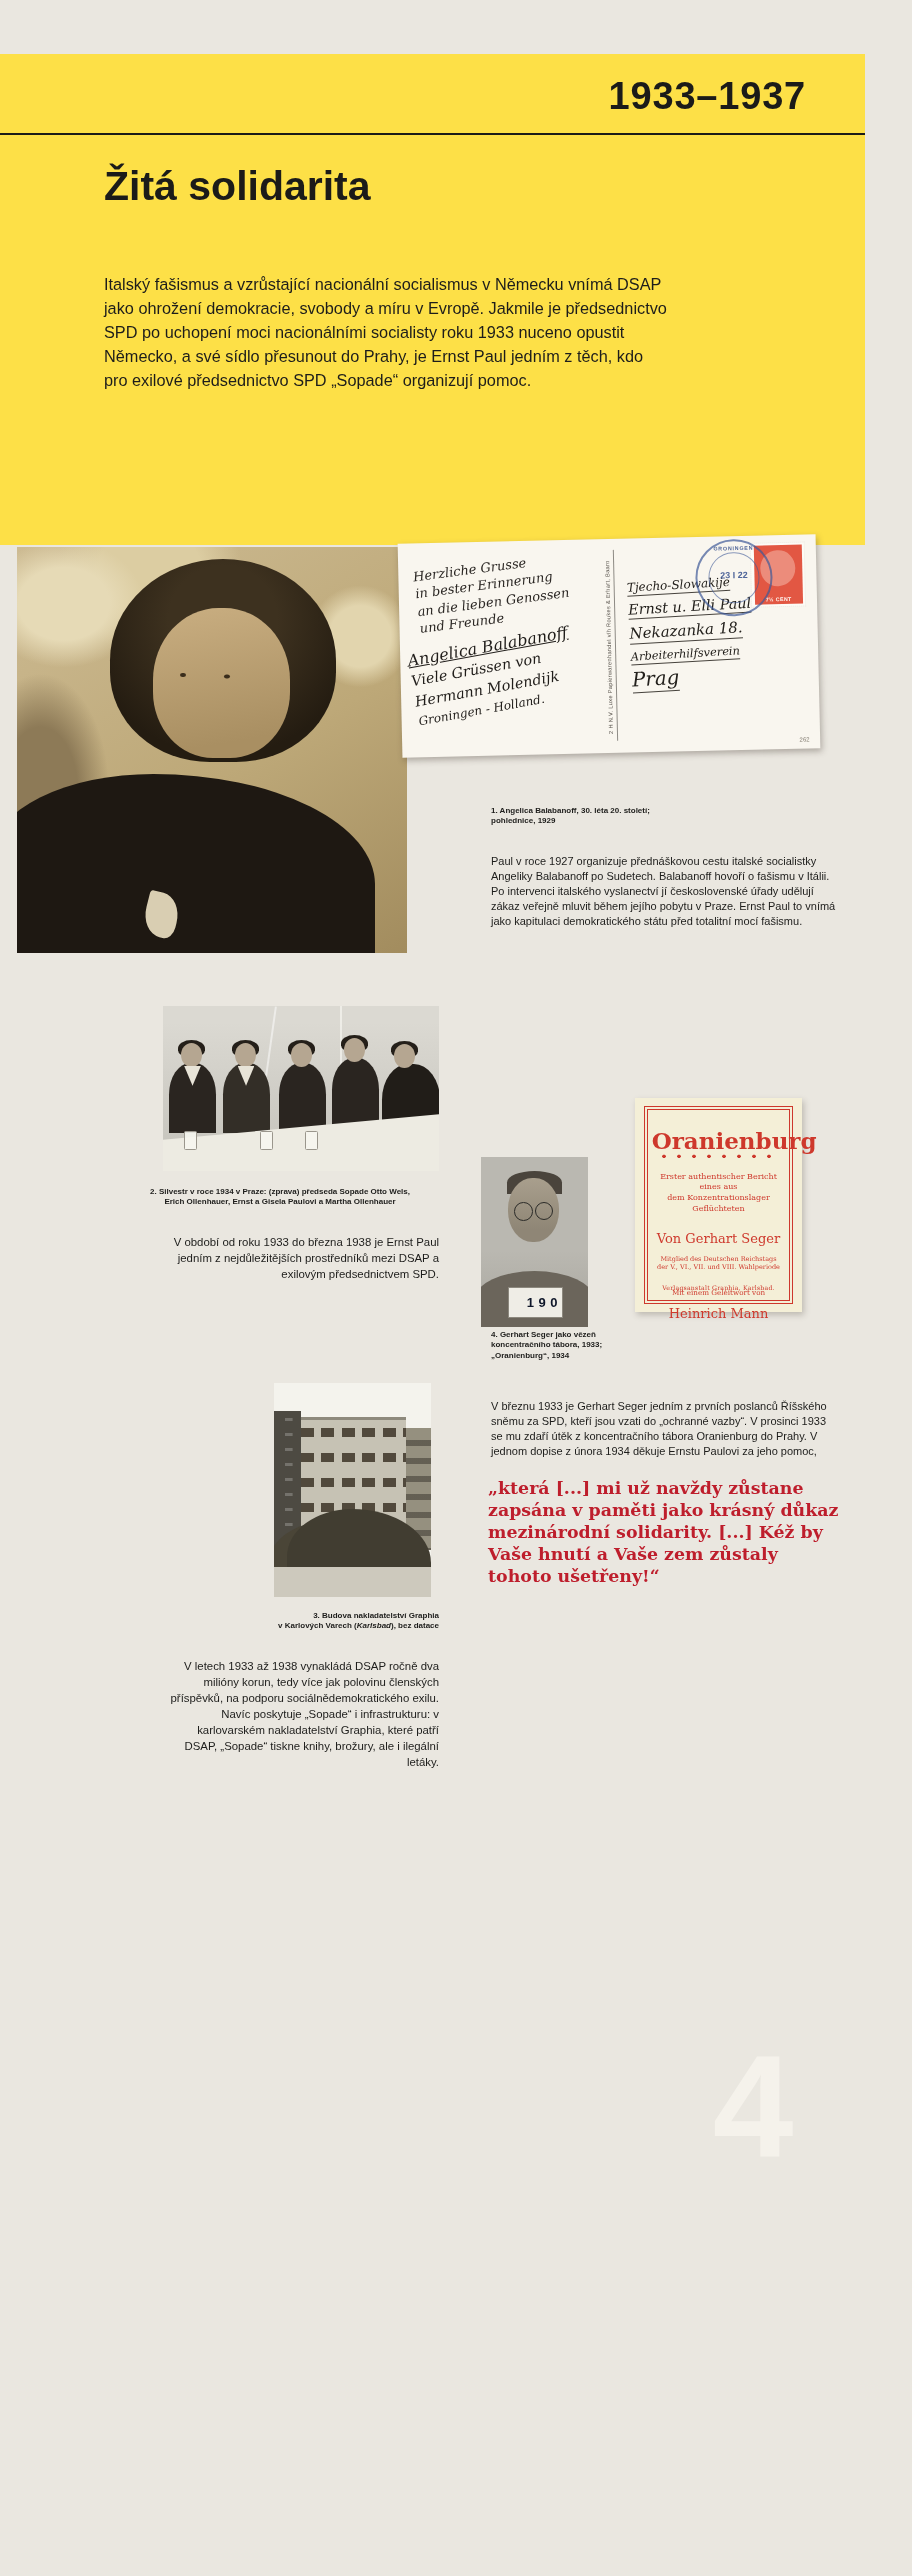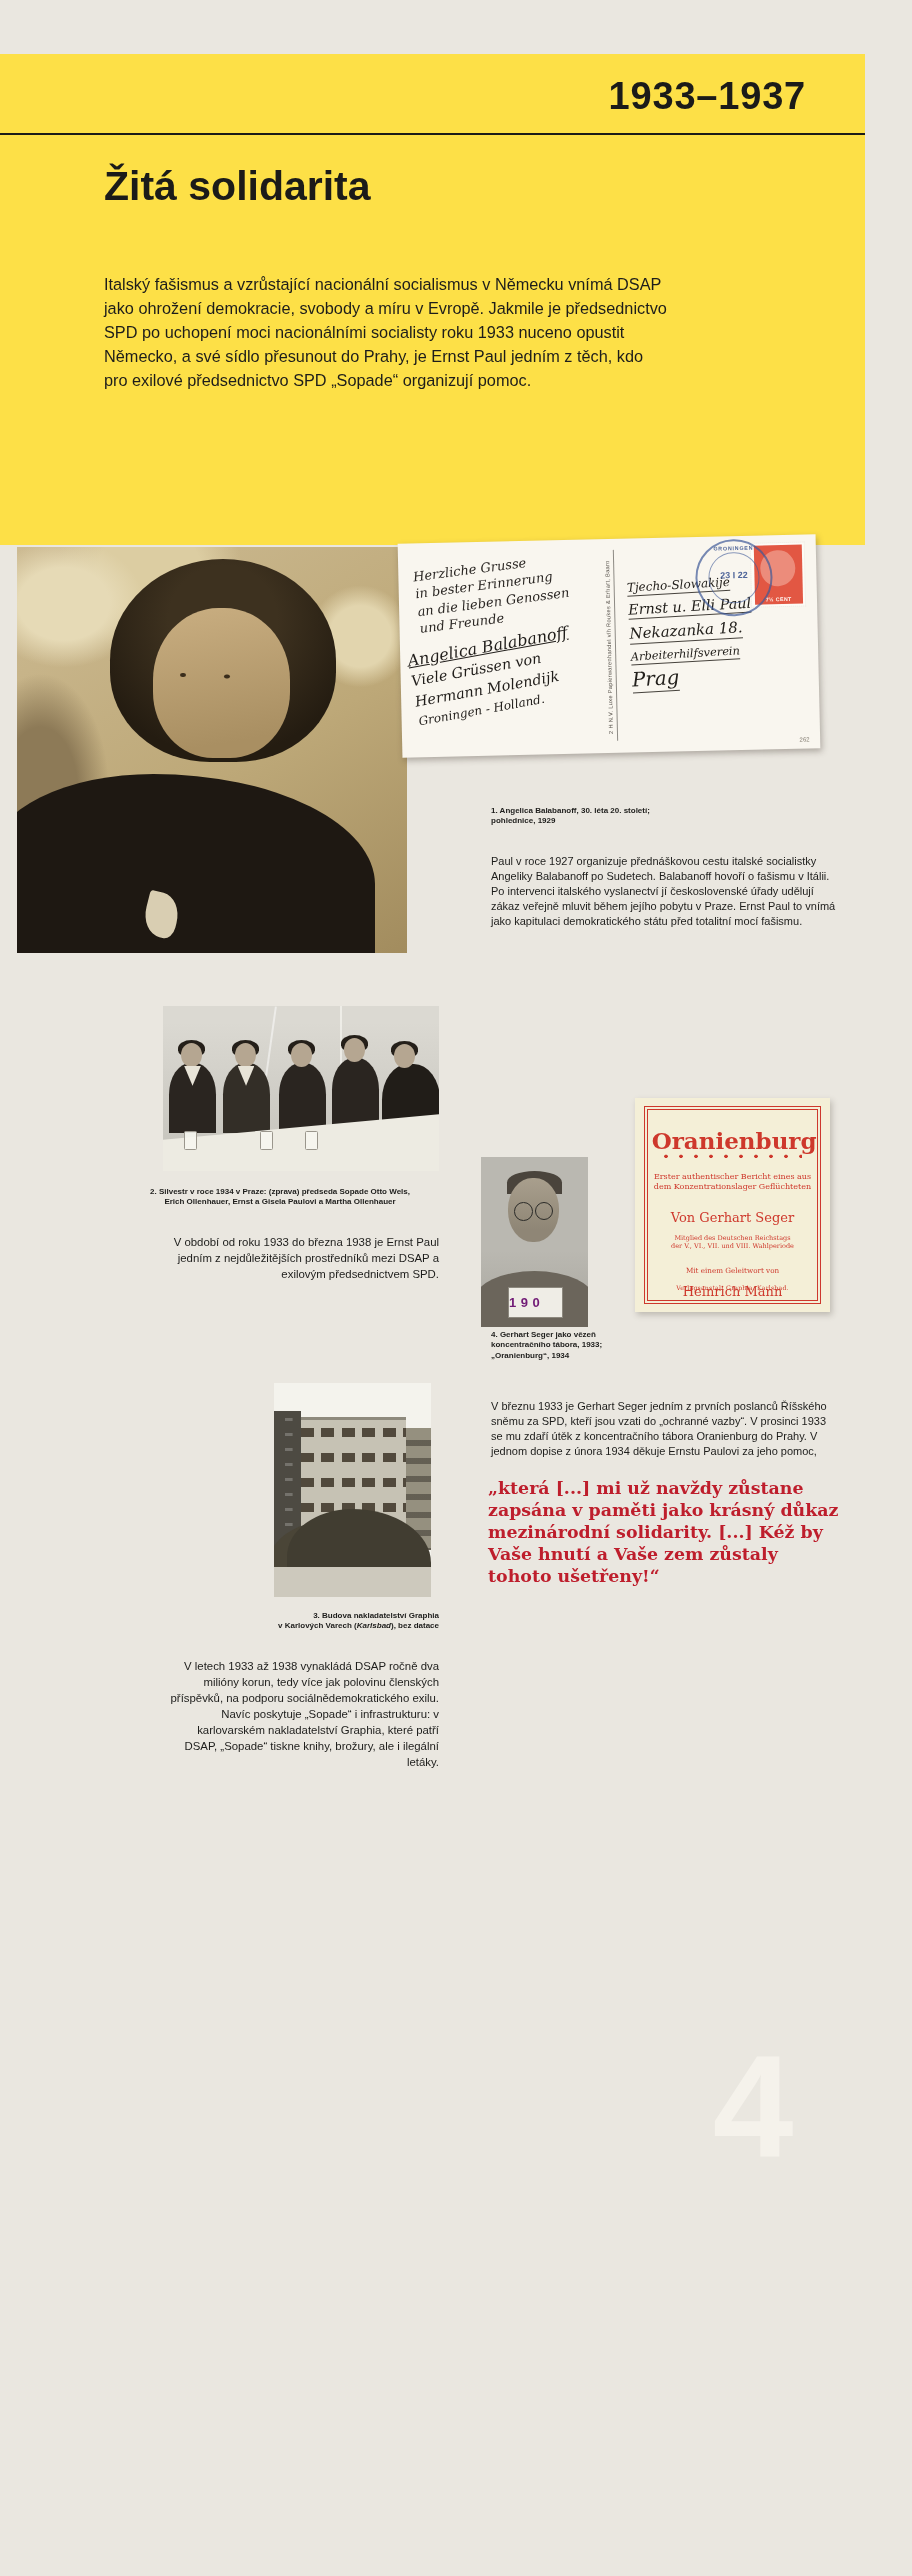--- a/index.html
+++ b/index.html
@@ -105,25 +105,25 @@
     background:linear-gradient(180deg,#bab8b1 0 55%,#a8a69e 100%);}
   .mug-head{position:absolute;left:27px;top:21px;width:51px;height:64px;border-radius:48%;
     background:linear-gradient(180deg,#a99f8d,#8f8676 80%);}
   .mug-hair{position:absolute;left:26px;top:13.6px;width:55px;height:23px;border-radius:50% 50% 0 0;background:#4a443c;}
   .mug-glasses{position:absolute;left:33px;top:45px;width:16.7px;height:16.7px;border:1.5px solid #2b2b28;
     border-radius:50%;box-shadow:21px 0 0 -1.5px rgba(0,0,0,0), 0 0 0 0 #000;}
   .mug-glasses::after{content:"";position:absolute;left:19.7px;top:-1.5px;width:16.7px;height:16.7px;
     border:1.5px solid #2b2b28;border-radius:50%;}
   .mug-body{position:absolute;left:-6px;bottom:0;width:119px;height:56px;border-radius:50% 50% 0 0;background:#6b655b;}
   .mug-placard{position:absolute;left:27px;bottom:9px;width:53px;height:29px;background:#efede6;
-    border:0.8px solid #8c887e;text-align:left;line-height:29px;font-weight:bold;font-size:13px;
-    letter-spacing:4.5px;color:#701a75;}
-
-  
-  .book{position:absolute;left:635px;top:1098px;width:195px;height:214px;background:#F4EFD7;
+    border:0.8px solid #8c887e;text-align:right;line-height:29px;font-weight:bold;font-size:13px;
+    letter-spacing:4.5px;color:#0f172a;}
+
+  
+  .book{position:absolute;left:635px;top:1098px;width:167px;height:214px;background:#F4EFD7;
     box-shadow:2.3px 3px 6px rgba(60,50,40,.25);}
   .book-frame{position:absolute;inset:7.6px 9px;border:1.5px solid #CE382C;}
   .book-frame::after{content:"";position:absolute;inset:2.3px;border:0.8px solid #CE382C;}
   .book-inner{position:absolute;inset:13.6px 16.7px;text-align:center;color:#CE382C;
     font-family:"DejaVu Serif", serif;}
   .bk-title{margin-top:15px;font-size:23px;font-weight:bold;letter-spacing:0px;}
   .bk-drips{width:86%;height:6.8px;margin:0.8px auto 0;
     background-image:radial-gradient(circle at 3px 2.3px,#CE382C 0 1.5px,transparent 2px);
     background-size:15px 6.8px;background-repeat:repeat-x;}
   .bk-sub{margin-top:10.6px;font-size:8px;line-height:10.6px;}

